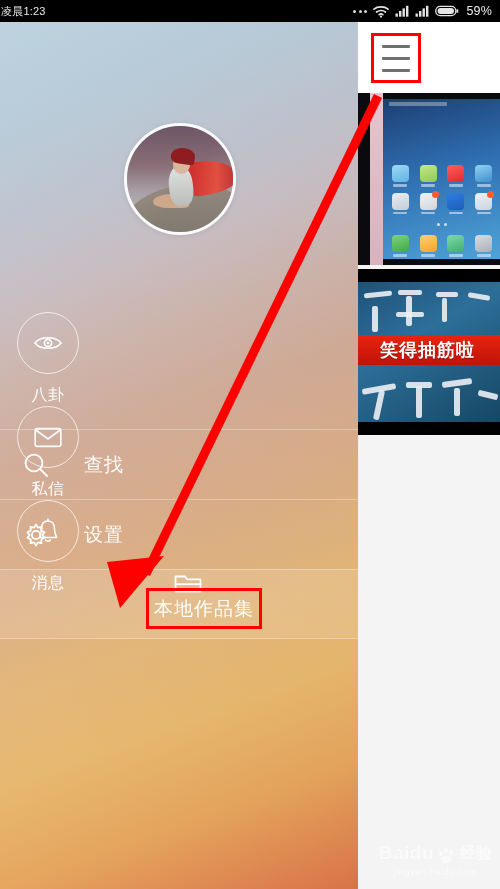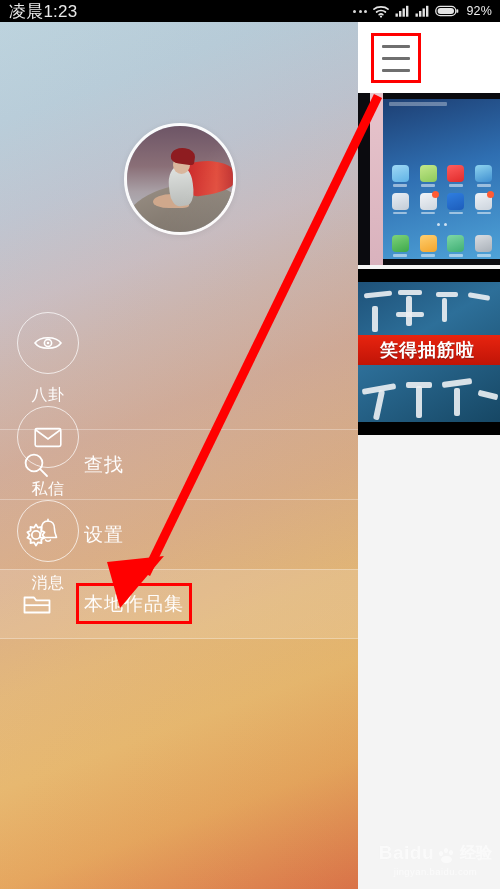--- a/index.html
+++ b/index.html
@@ -16,21 +16,21 @@
   }
 
   
   .statusbar{
     position:absolute; left:0; top:0; width:500px; height:22px;
     background:#000; color:#e8e8e8;
     display:flex; align-items:center;
     font-size:12.5px; letter-spacing:.2px;
     z-index:40;
   }
-  .sb-time{ margin-left:9px; font-size:17px; color:#e9e9e9; }
+  .sb-time{ margin-left:1px; font-size:11px; color:#e9e9e9; }
   .sb-right{ margin-left:auto; margin-right:8px; display:flex; align-items:center; gap:6px; }
   .sb-dots{ display:flex; gap:2.5px; align-items:center; }
   .sb-dots i{ width:3px; height:3px; border-radius:50%; background:#d8d8d8; display:block; }
   .sb-ico{ display:block; }
   .sb-pct{ font-size:12.5px; color:#ededed; margin-left:1px; }
 
   
   .rightpanel{
     position:absolute; left:358px; top:22px;
     width:142px; height:867px;
@@ -177,21 +177,21 @@
   }
 
   
   .menu{ position:absolute; left:0; top:407px; width:358px; }
   .mrow{
     position:relative; height:70px; display:flex; align-items:center;
     border-top:1px solid rgba(255,255,255,.30);
     padding-left:22px;
   }
   .mrow:last-child{ border-bottom:1px solid rgba(255,255,255,.30); }
-  .mrow.active{ background:rgba(255,255,255,.13); }
+  .mrow.active{ background:rgba(255,255,255,.13);flex-direction:column; }
   .m-ico{ width:34px; display:flex; align-items:center; justify-content:flex-start; }
   .m-label{
     margin-left:28px; color:rgba(255,255,255,.97); font-size:19px; letter-spacing:1px;
     position:relative;
   }
   .m-label.boxed::after{
     content:""; position:absolute; left:-8px; top:-8px; right:-8px; bottom:-7px;
     border:3px solid #ff0000;
   }
 
@@ -440,21 +440,21 @@
         <rect x="0.5" y="8.5" width="2.4" height="3.2" fill="#e4e4e4"></rect>
         <rect x="4" y="6" width="2.4" height="5.7" fill="#e4e4e4"></rect>
         <rect x="7.5" y="3.4" width="2.4" height="8.3" fill="#e4e4e4"></rect>
         <rect x="11" y="0.8" width="2.4" height="10.9" fill="#e4e4e4"></rect>
       </svg>
       <svg class="sb-ico" width="24" height="12" viewBox="0 0 24 12">
         <rect x="0.8" y="1.4" width="20" height="9.2" rx="4.4" fill="none" stroke="#e4e4e4" stroke-width="1.3"></rect>
         <rect x="2.6" y="3.1" width="16.4" height="5.8" rx="2.9" fill="#e4e4e4"></rect>
         <rect x="21.4" y="4.2" width="1.9" height="3.6" rx="0.9" fill="#e4e4e4"></rect>
       </svg>
-      <span class="sb-pct">92%</span>
+      <span class="sb-pct">59%</span>
     </div>
   </div>
 
   <svg class="arrow-svg" viewBox="0 0 500 889">
     <line x1="378" y1="96" x2="146" y2="574" stroke="#ff0000" stroke-width="9" stroke-linecap="butt"></line>
     <polygon points="120,608 164,556 107,562" fill="#ff0000"></polygon>
   </svg>
 
   <div class="watermark">
     <div class="wm-row">

